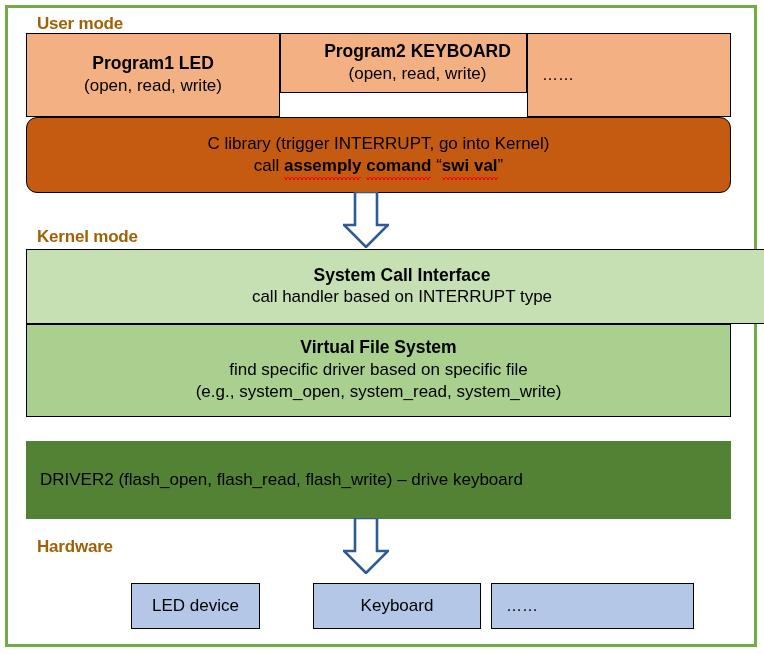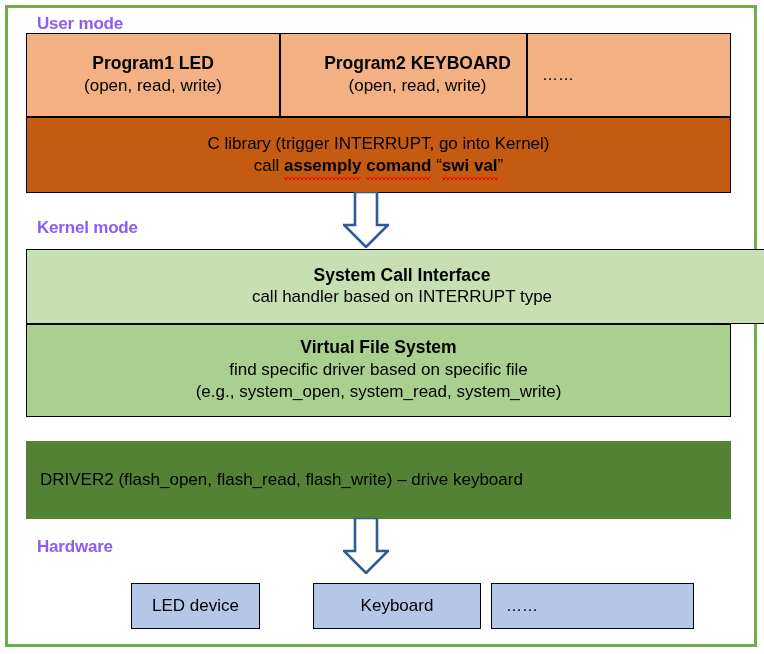--- a/index.html
+++ b/index.html
@@ -24,21 +24,21 @@
     top: 5px;
     width: 752px;
     height: 642px;
     border: 3px solid #70AD47;
     box-sizing: border-box;
   }
   .section-label {
     position: absolute;
     font-weight: bold;
     font-size: 17px;
-    color: #8b5cf6;
+    color: #a16207;
     letter-spacing: -0.2px;
     white-space: nowrap;
   }
   .box {
     position: absolute;
     box-sizing: border-box;
     display: flex;
     flex-direction: column;
     align-items: center;
     justify-content: center;
@@ -110,43 +110,43 @@
 
   <div class="outer-frame"></div>
 
   <div class="section-label" style="left:37px; top:14px;">User mode</div>
 
   <div class="box bordered peach" style="left:26px; top:33px; width:254px; height:84px;">
     <div class="line-bold">Program1 LED</div>
     <div class="line-normal">(open, read, write)</div>
   </div>
 
-  <div class="box bordered peach" style="left:280px; top:33px; width:247px; height:84px;padding-left:28px;">
+  <div class="box bordered peach" style="left:280px; top:33px; width:247px; height:60px;padding-left:28px;">
     <div class="line-bold">Program2 KEYBOARD</div>
     <div class="line-normal">(open, read, write)</div>
   </div>
 
   <div class="box bordered peach cell-left" style="left:527px; top:33px; width:204px; height:84px;">
     <div class="line-dots">……</div>
   </div>
 
-  <div class="box bordered orange" style="left:26px; top:117px; width:705px; height:76px;">
+  <div class="box bordered orange" style="left:26px; top:117px; width:705px; height:76px;border-radius:11px;">
     <div class="line-normal">C library (trigger INTERRUPT, go into Kernel)</div>
     <div class="line-normal">
       <span>call </span><span class="spell">assemply</span><span> </span><span class="spell">comand</span><span> “</span><span class="spell">swi val</span><span>”</span>
     </div>
   </div>
 
   <div class="arrow" style="left:343px; top:192px;">
     <svg width="46" height="56" viewBox="0 0 46 56" aria-hidden="true">
       <polygon points="12,0 34,0 34,33 45,33 23,55 1,33 12,33" fill="#FFFFFF" stroke="#2E5A97" stroke-width="2.6" stroke-linejoin="miter"></polygon>
     </svg>
   </div>
 
-  <div class="section-label" style="left:37px; top:218px;">Kernel mode</div>
+  <div class="section-label" style="left:37px; top:227px;">Kernel mode</div>
 
   <div class="box bordered lightgreen" style="left:26px; top:249px; width:752px; height:75px;">
     <div class="line-bold">System Call Interface</div>
     <div class="line-normal">call handler based on INTERRUPT type</div>
   </div>
 
   <div class="box bordered midgreen" style="left:26px; top:324px; width:705px; height:93px;">
     <div class="line-bold">Virtual File System</div>
     <div class="line-normal">find specific driver based on specific file</div>
     <div class="line-normal">(e.g., system_open, system_read, system_write)</div>

